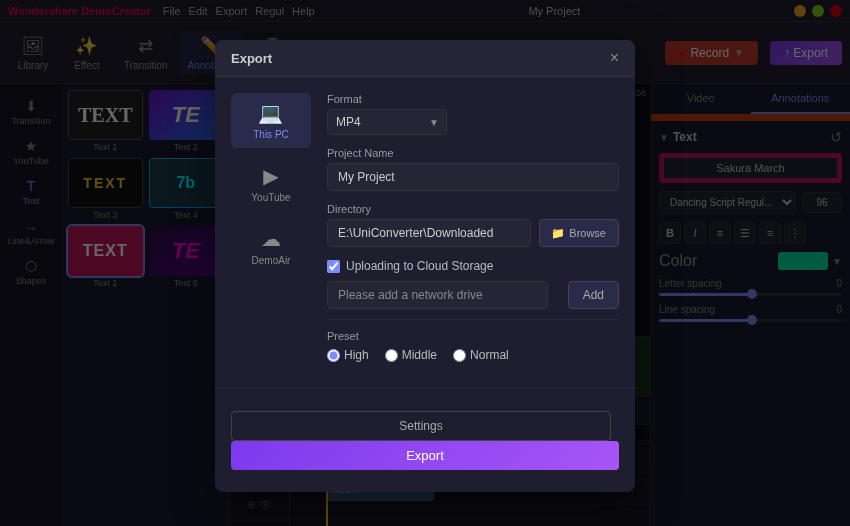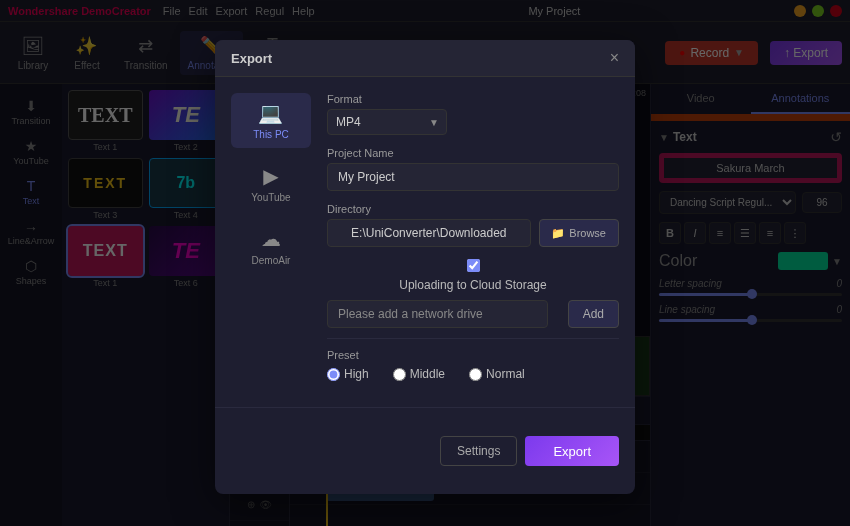--- a/index.html
+++ b/index.html
@@ -324,21 +324,20 @@
     }
     .color-swatch {
       width: 50px;
       height: 18px;
       border-radius: 3px;
       background: #00e5a0;
       cursor: pointer;
     }
     .slider-row {
       margin-bottom: 8px;
-      font-style: italic;
     }
     .slider-label {
       display: flex;
       align-items: center;
       justify-content: space-between;
       font-size: 10px;
       color: #888;
       margin-bottom: 4px;
     }
     .slider-track {
@@ -440,21 +439,21 @@
       border: 1px solid #333;
       border-radius: 4px;
       color: #ccc;
       padding: 6px 10px;
       font-size: 12px;
     }
     .form-control-with-btn {
       display: flex;
       gap: 8px;
     }
-    .form-control-with-btn .form-control { flex: 1; text-align: center; }
+    .form-control-with-btn .form-control { flex: 1; }
     .browse-btn {
       background: #2a2a4a;
       border: 1px solid #444;
       border-radius: 4px;
       color: #aaa;
       padding: 6px 12px;
       cursor: pointer;
       font-size: 11px;
       display: flex;
       align-items: center;
@@ -483,21 +482,20 @@
       transform: translateY(-50%);
       color: #888;
       font-size: 10px;
       pointer-events: none;
     }
     .checkbox-row {
       display: flex;
       align-items: center;
       gap: 6px;
       margin-bottom: 8px;
-      flex-direction: column;
     }
     .checkbox-row input { accent-color: #7c8cf8; }
     .network-row {
       display: flex;
       gap: 20px;
     }
     .network-select {
       flex: 1;
       background: #252535;
       border: 1px solid #333;
@@ -514,21 +512,21 @@
       border-radius: 4px;
       color: #aaa;
       padding: 6px 14px;
       cursor: pointer;
       font-size: 12px;
     }
     .preset-section { margin-bottom: 10px; }
     .preset-label { color: #999; font-size: 11px; margin-bottom: 6px; display: block; }
     .preset-radios {
       display: flex;
-      gap: 24px;
+      gap: 16px;
       margin-bottom: 8px;
     }
     .preset-radio {
       display: flex;
       align-items: center;
       gap: 4px;
       color: #bbb;
       font-size: 12px;
       cursor: pointer;
     }
@@ -536,24 +534,25 @@
     .preset-info {
       display: grid;
       grid-template-columns: 1fr 1fr;
       gap: 2px 8px;
       font-size: 11px;
       color: #999;
     }
     .preset-info-key { color: #777; }
     .preset-info-val { color: #bbb; }
     .modal-footer {
-      padding: 28px 16px;
+      padding: 22px 16px;
       display: flex;
       justify-content: flex-end;
       border-top: 1px solid #2a2a3e;
+      flex-direction: column;
     }
     .export-modal-btn {
       background: linear-gradient(135deg, #7c3aed, #a855f7);
       color: white;
       border: none;
       padding: 7px 28px;
       border-radius: 4px;
       cursor: pointer;
       font-size: 13px;
     }

